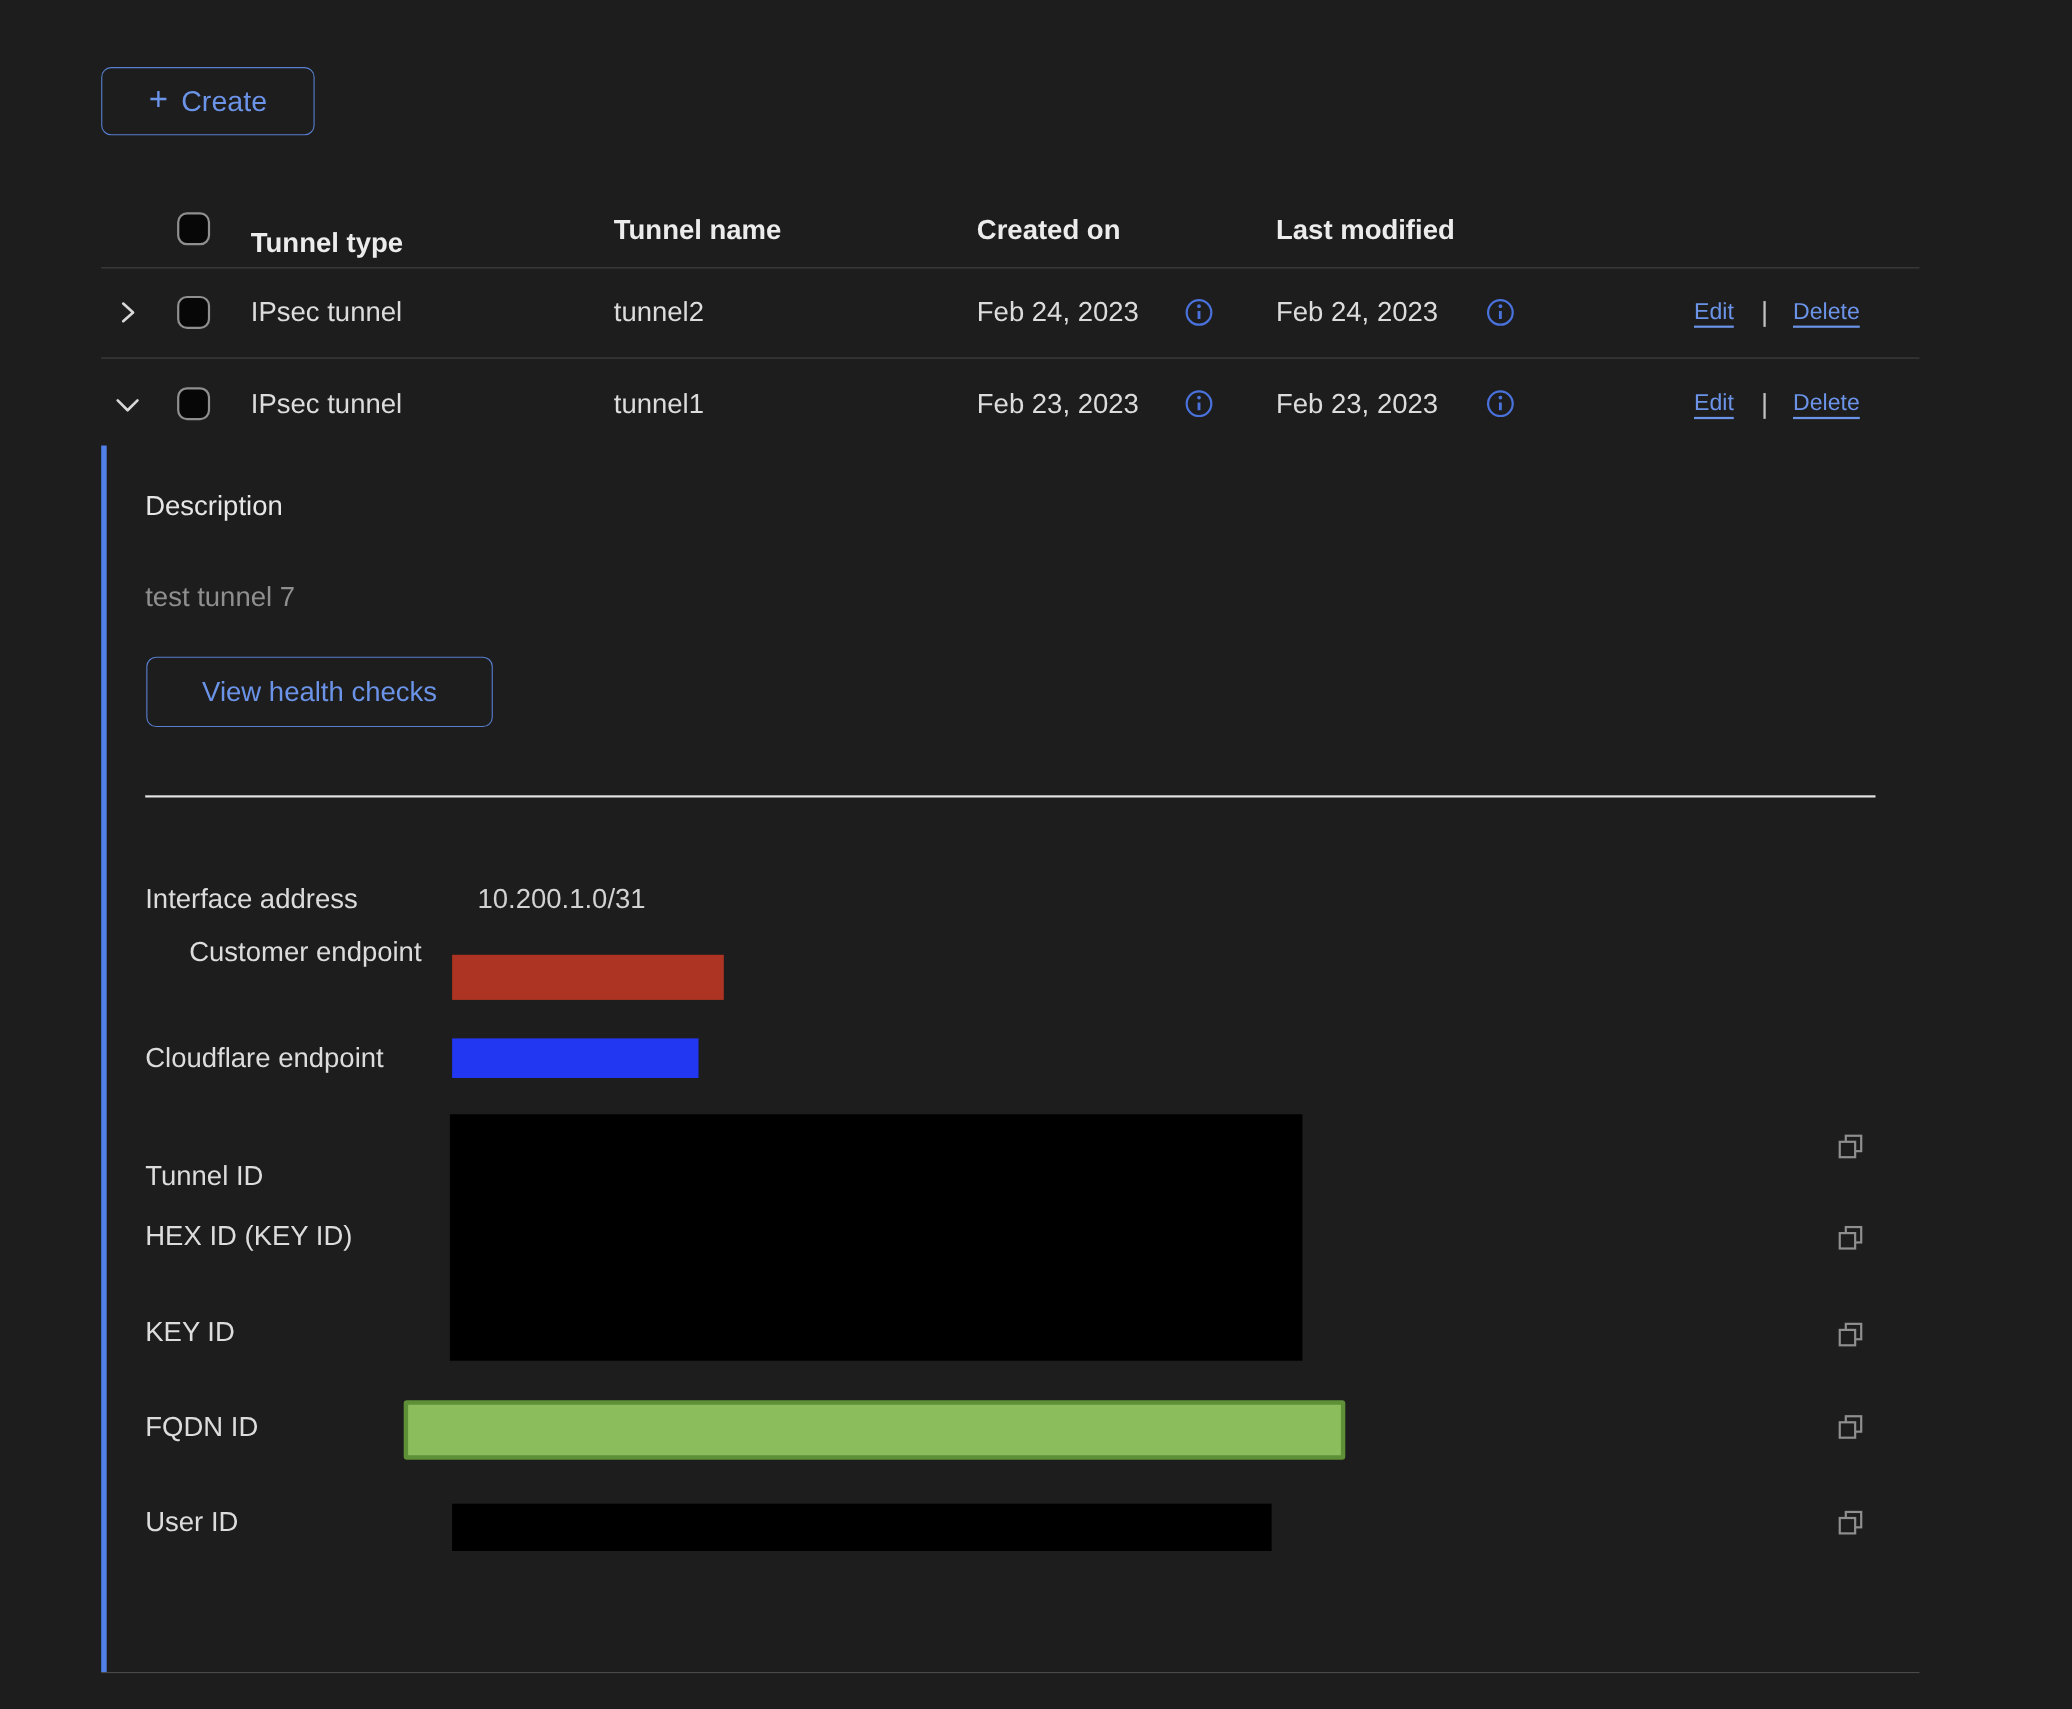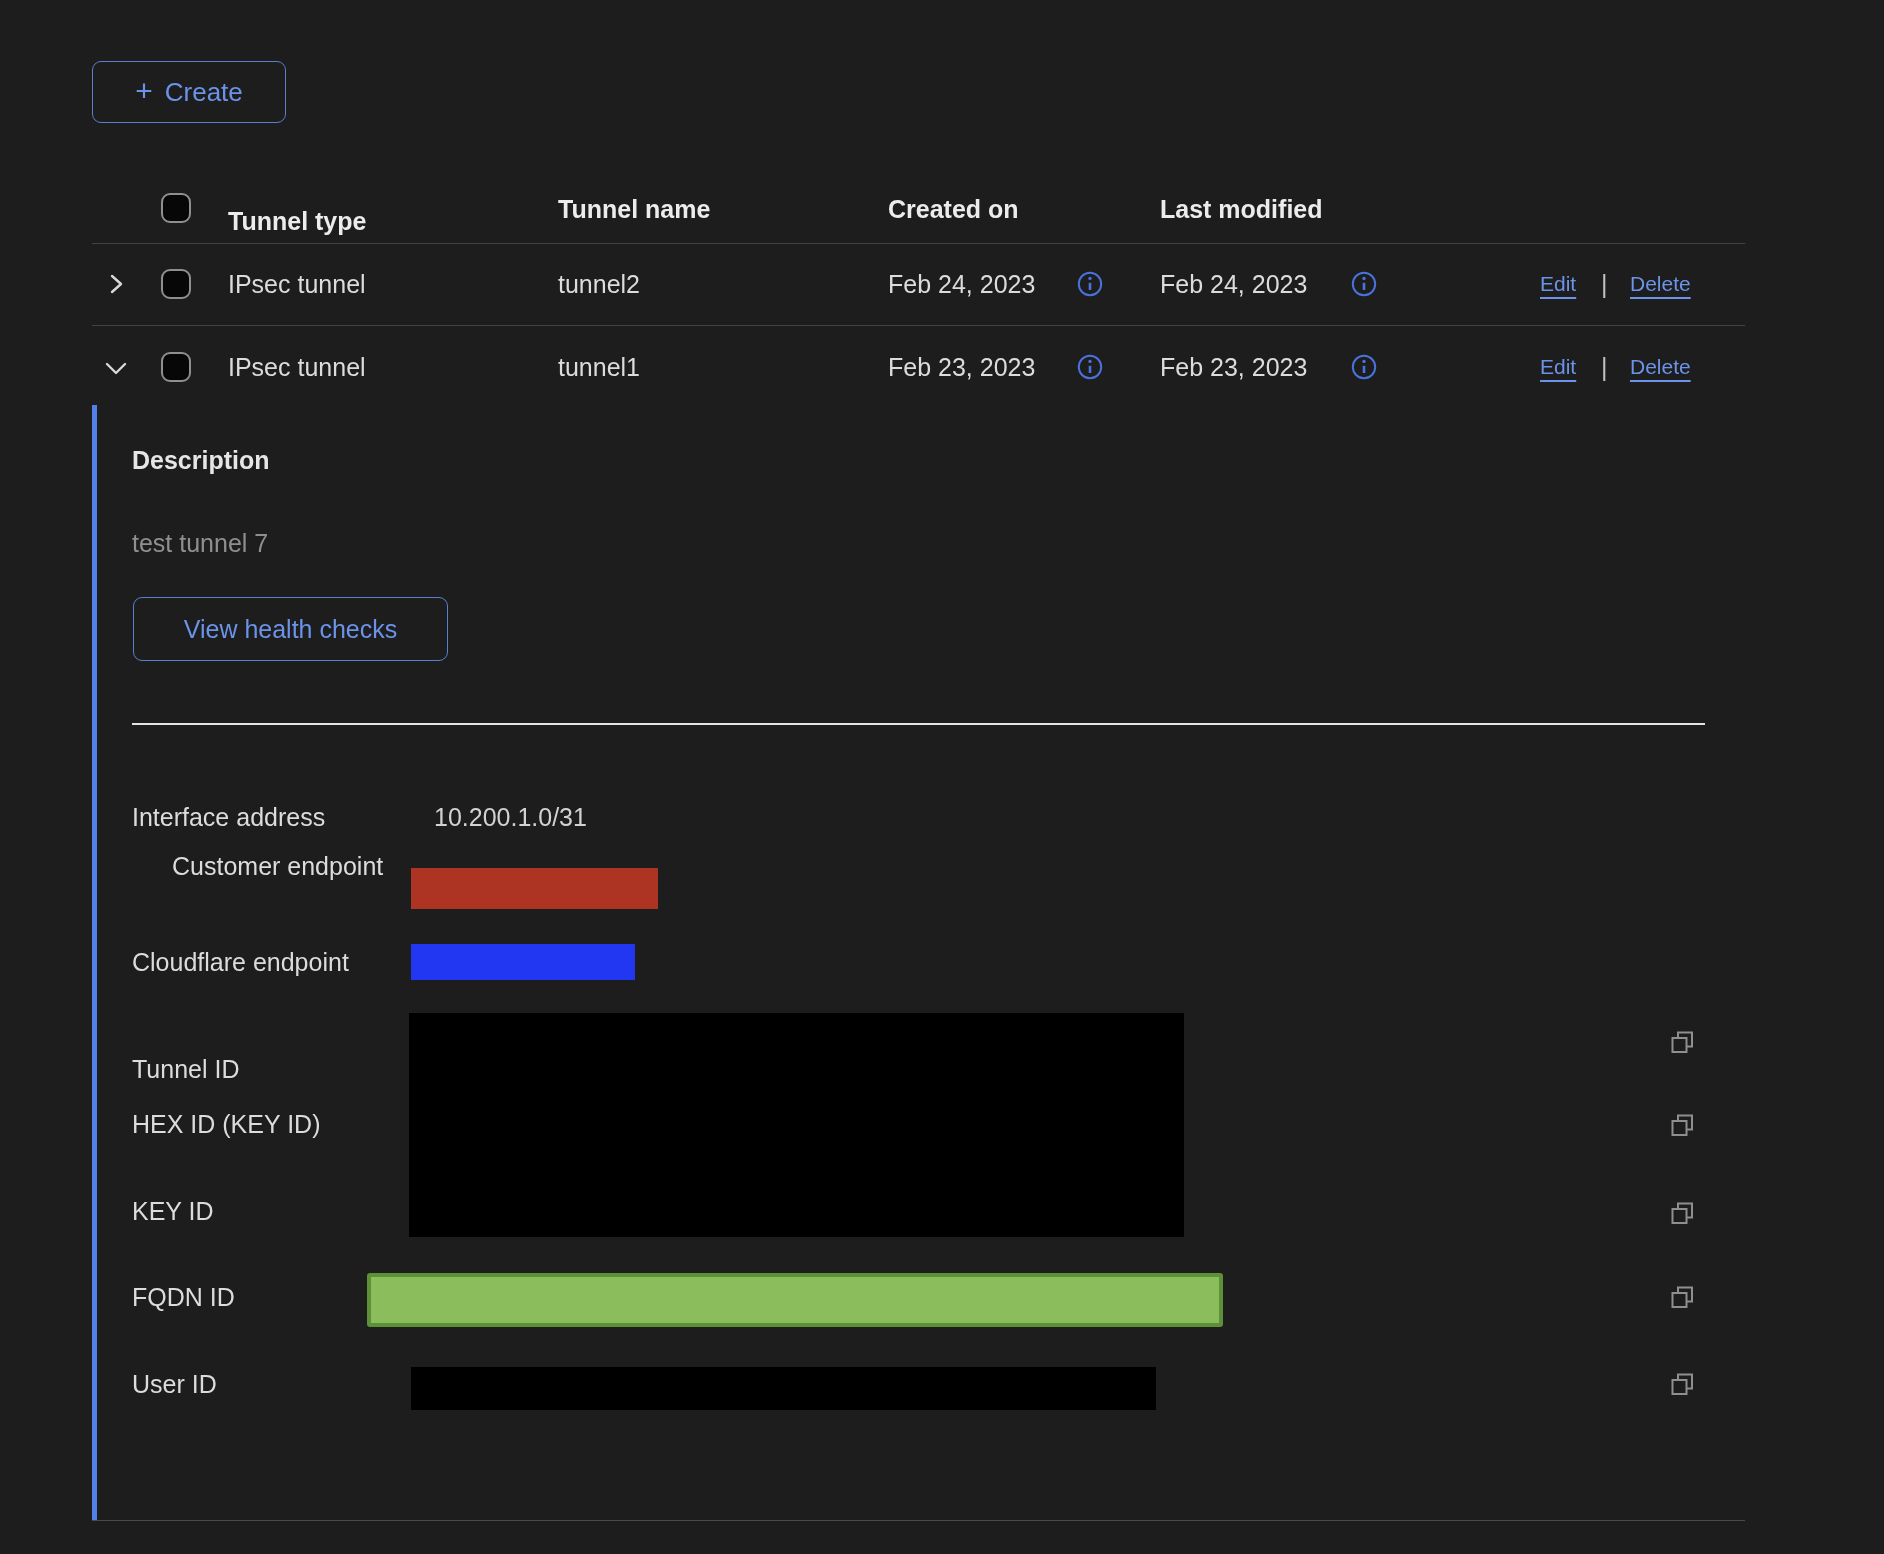--- a/index.html
+++ b/index.html
@@ -131,21 +131,21 @@
         <circle cx="13" cy="7.4" r="1.7" fill="#4a72dd"></circle>
       </svg>
     </span>
     <a class="link abs" style="left:1540px; top:352px;">Edit</a>
     <span class="link-sep abs" style="left:1601px; top:352px;">|</span>
     <a class="link abs" style="left:1630px; top:352px;">Delete</a>
   </div>
 
   <div class="accent-bar"></div>
 
-  <span class="row-text abs" style="left:132px; top:445px; color:#e6e6e6;font-weight:bold;">Description</span>
+  <span class="row-text abs" style="left:132px; top:445px; color:#e6e6e6;">Description</span>
   <span class="row-text abs muted" style="left:132px; top:528px;">test tunnel 7</span>
 
   <button class="btn-outline abs" style="left:133px; top:597px; width:315px; height:64px; font-size:25px;text-align:right;">
     <span>View health checks</span>
   </button>
 
   <div class="divider-bright" style="left:132px; top:723px; width:1573px;"></div>
 
   <span class="row-text abs" style="left:132px; top:802px;">Interface address</span>
   <span class="row-text abs" style="left:434px; top:802px; color:#d2d2d2;">10.200.1.0/31</span>

